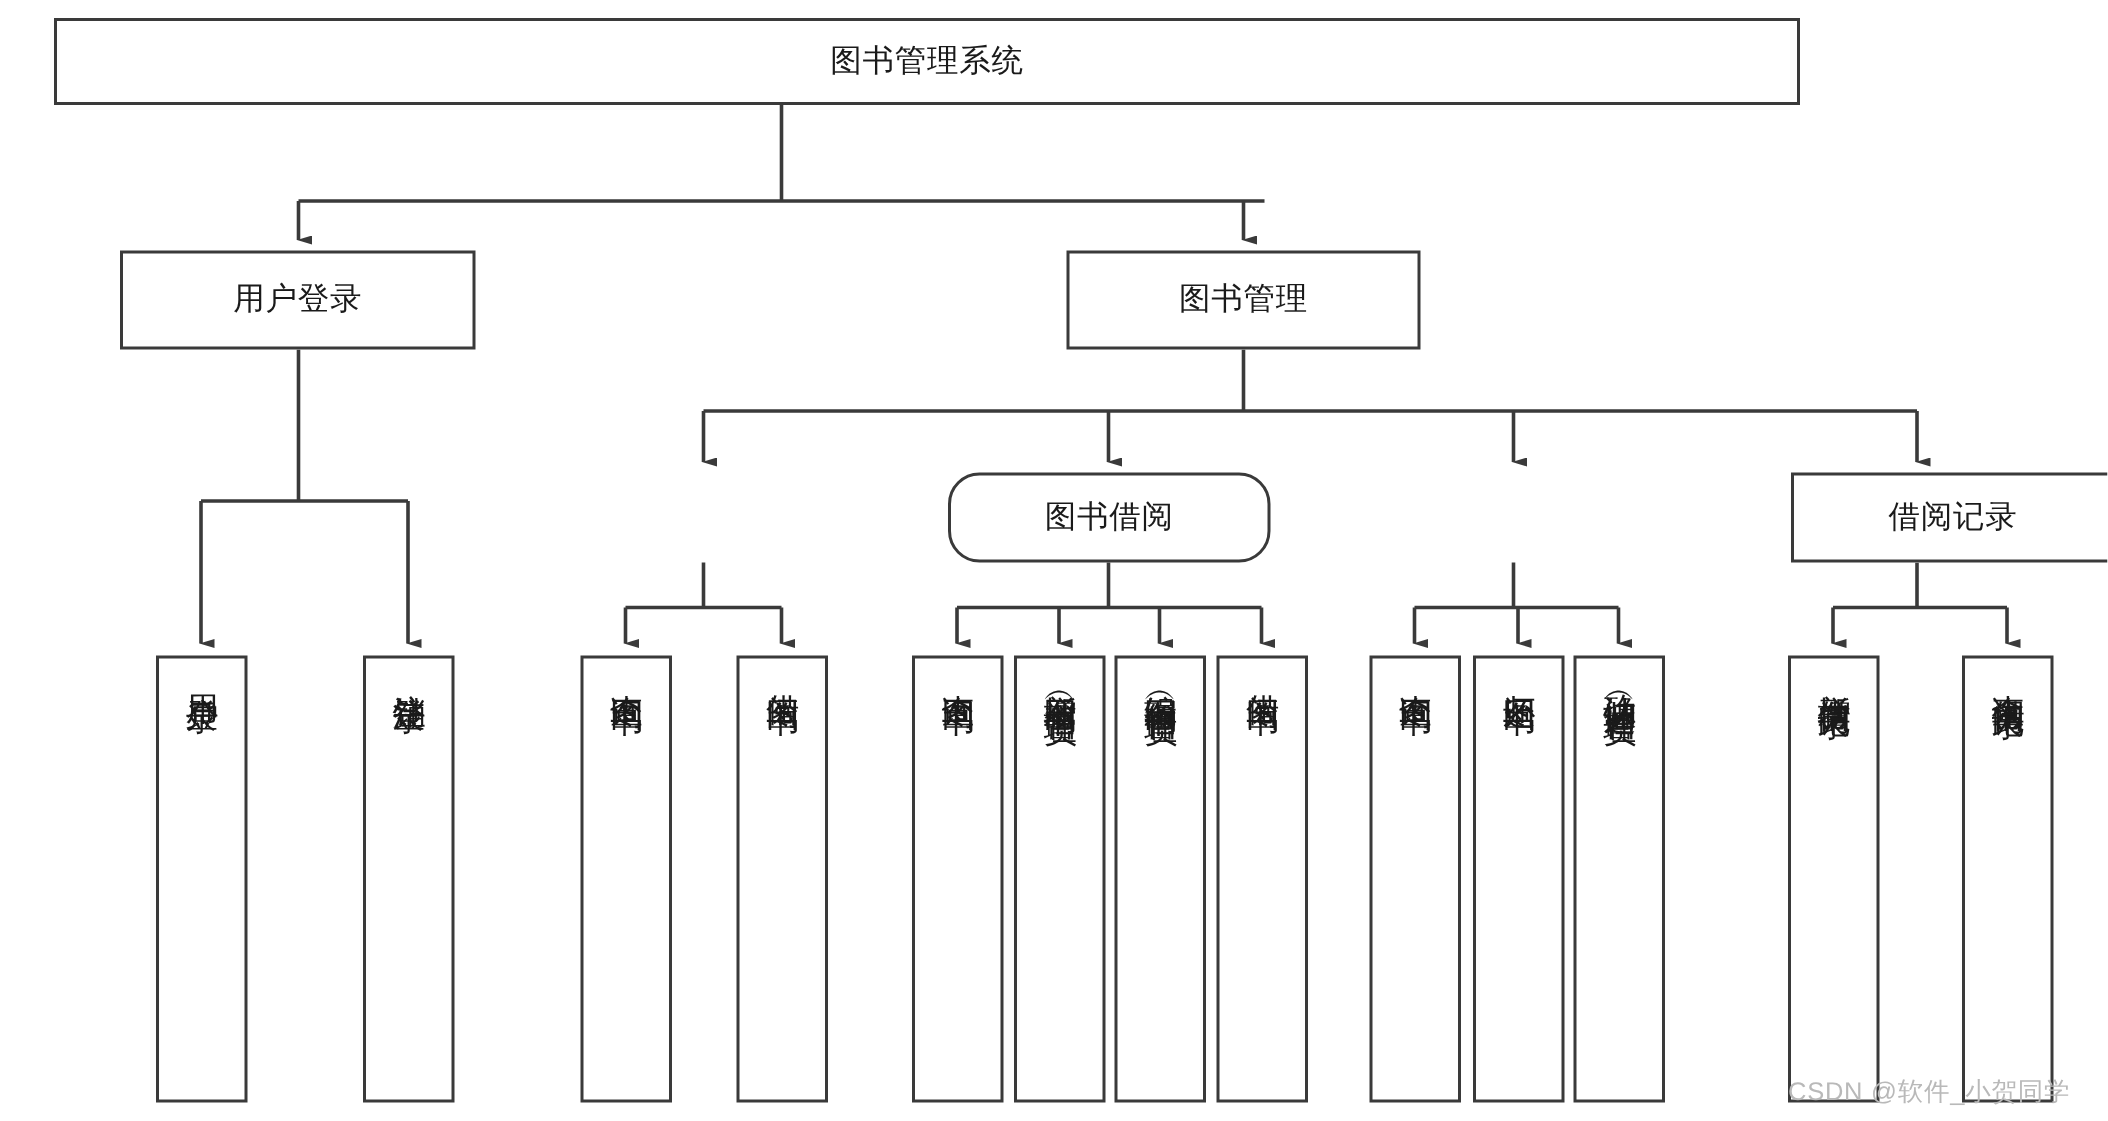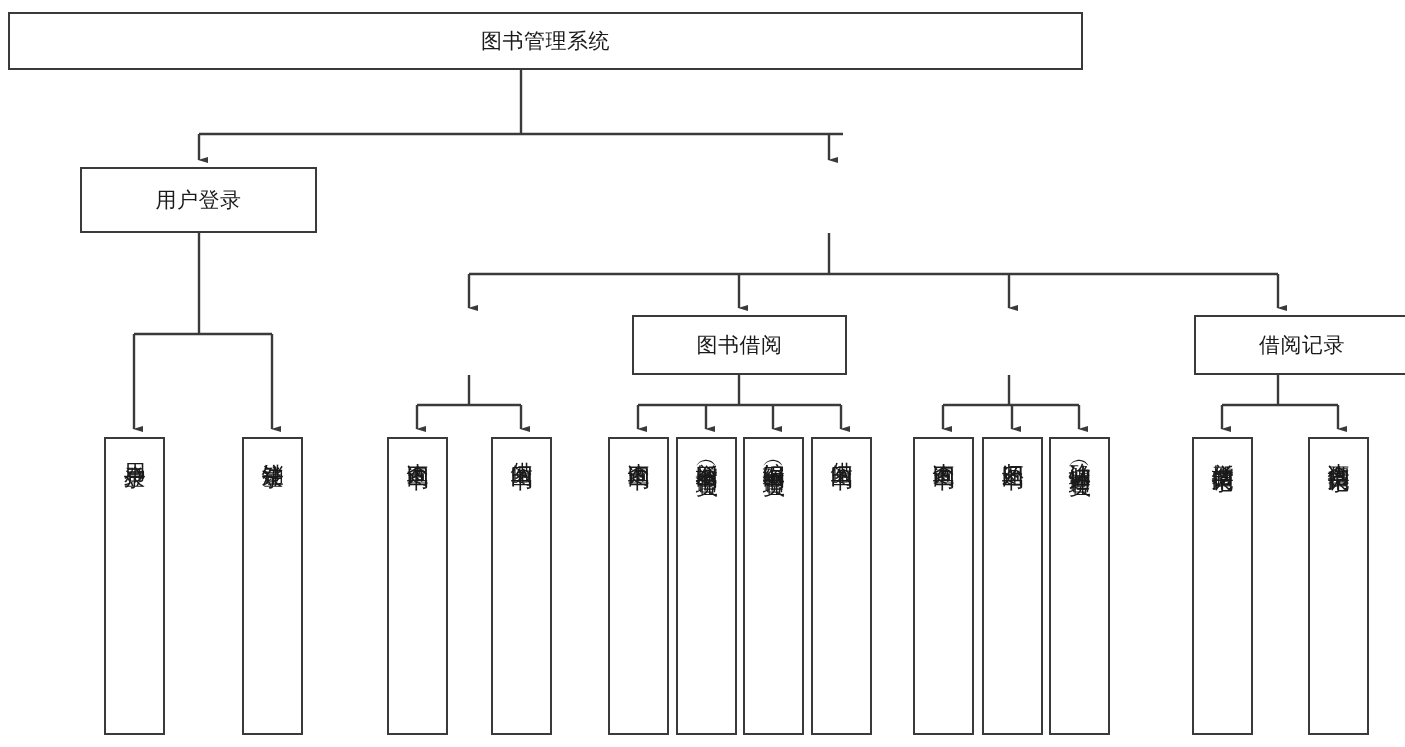--- a/index.html
+++ b/index.html
@@ -121,29 +121,32 @@
       <path d="M1012,405 L1012,429" marker-end="url(#arrow)"></path>
       <path d="M1079,405 L1079,429" marker-end="url(#arrow)"></path>
 
       <path d="M1278,375 L1278,405"></path>
       <path d="M1222,405 L1338,405"></path>
       <path d="M1222,405 L1222,429" marker-end="url(#arrow)"></path>
       <path d="M1338,405 L1338,429" marker-end="url(#arrow)"></path>
     </g>
   </svg>
 
-  <div class="node root horiz" style="left:8px; top:12px; width:1075px; height:58px;">
+  <div class="node root horiz" style="left:36px; top:12px; width:1164px; height:58px;">
     <span class="label">图书管理系统</span>
   </div>
 
   <div class="node horiz" style="left:80px; top:167px; width:237px; height:66px;">
     <span class="label">用户登录</span>
   </div>
+  <div class="node horiz" style="left:711px; top:167px; width:236px; height:66px;">
+    <span class="label">图书管理</span>
+  </div>
 
-  <div class="node horiz" style="left:632px; top:315px; width:215px; height:60px;">
+  <div class="node horiz" style="left:632px; top:315px; width:215px; height:60px;border-radius:21px;">
     <span class="label">图书借阅</span>
   </div>
   <div class="node horiz" style="left:1170px; top:315px; width:216px; height:60px;margin-left:24px;">
     <span class="label">借阅记录</span>
   </div>
 
   <div class="node vert" style="left:104px; top:437px; width:61px; height:298px;">
     <span class="label">用户登录</span>
   </div>
   <div class="node vert" style="left:242px; top:437px; width:61px; height:298px;">
@@ -180,14 +183,15 @@
     <span class="label">确认归还（管理员）</span>
   </div>
 
   <div class="node vert" style="left:1192px; top:437px; width:61px; height:298px;">
     <span class="label">新增借阅记录</span>
   </div>
   <div class="node vert" style="left:1308px; top:437px; width:61px; height:298px;">
     <span class="label">查询借阅记录</span>
   </div>
 
+  <div class="watermark" style="left:1192px; top:716px;">CSDN @软件_小贺同学</div>
 
 </div>
 
 </body></html>

